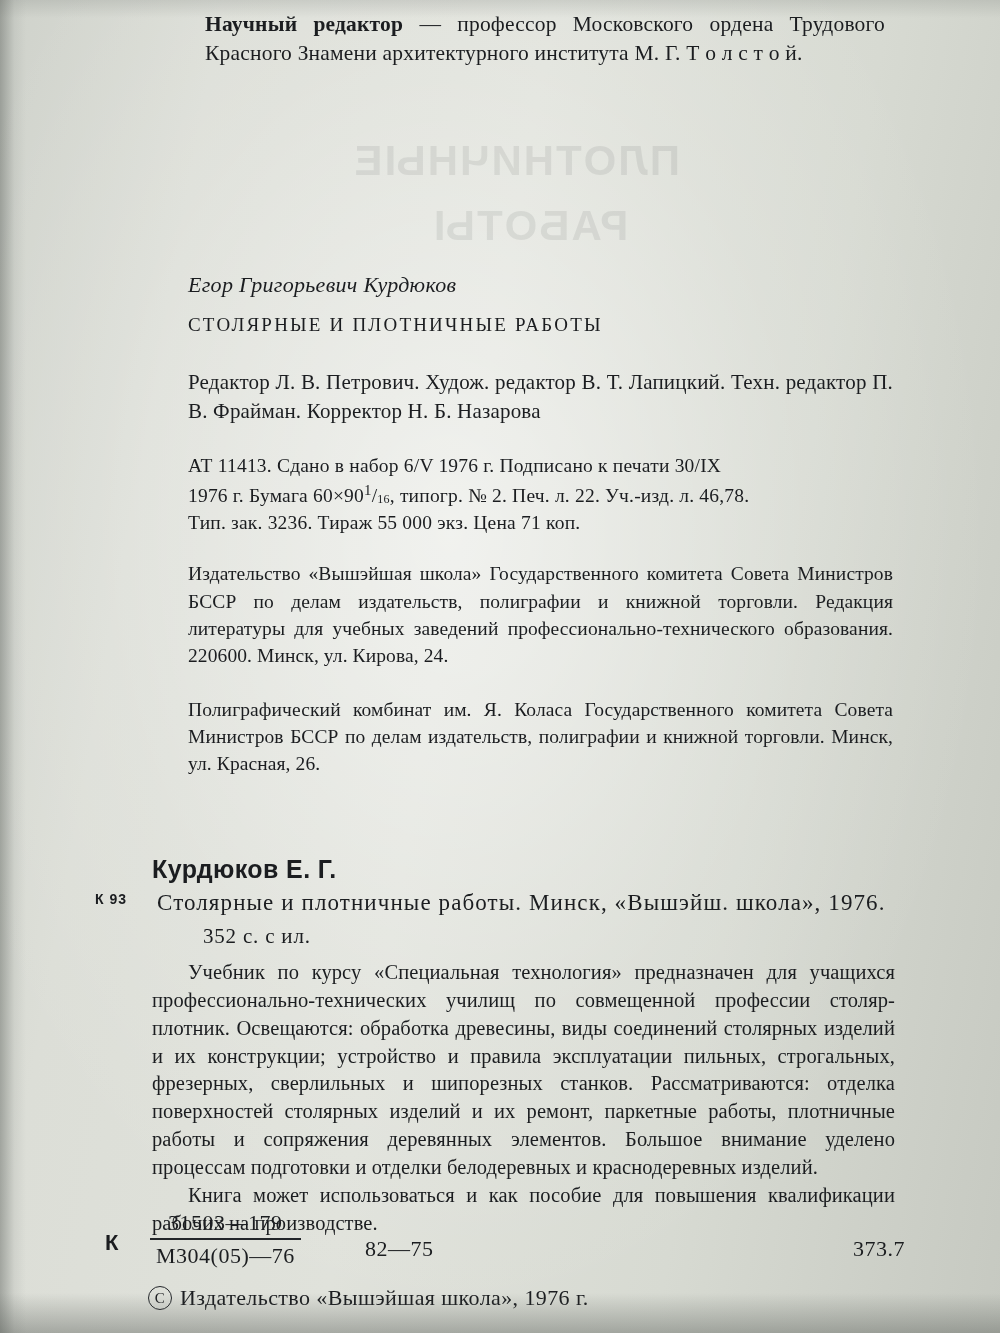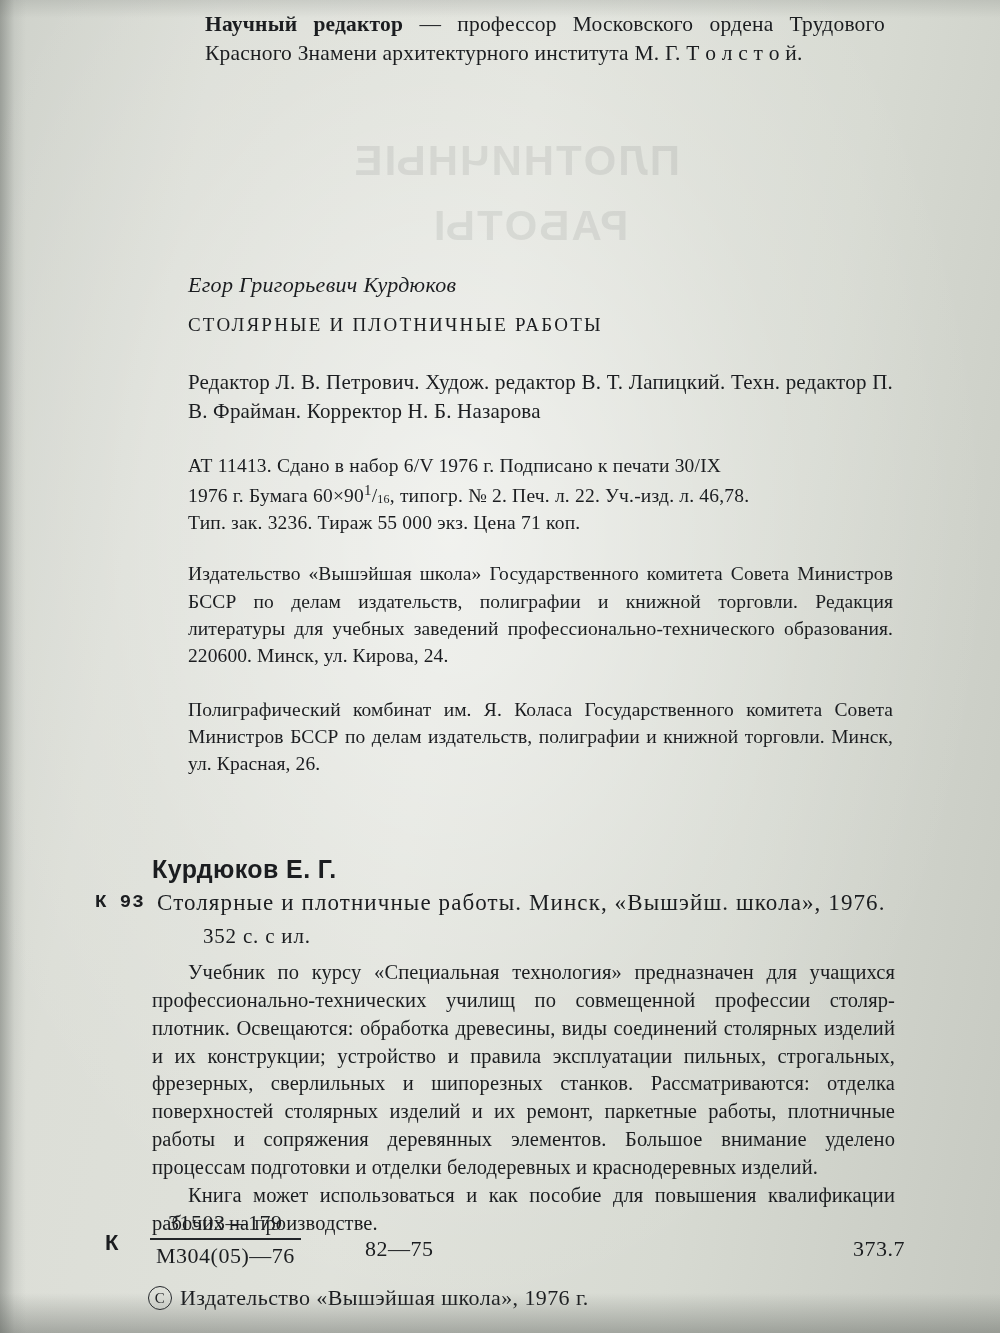--- a/index.html
+++ b/index.html
@@ -141,23 +141,23 @@
     font-weight: bold;
     font-size: 25px;
     letter-spacing: 0.4px;
     margin-left: 57px;
     margin-bottom: 4px;
   }
   .card-index {
     position: absolute;
     left: 0;
     top: 36px;
-    font-family: Liberation Mono, monospace;
+    font-family: Liberation Sans, sans-serif;
     font-weight: bold;
-    font-size: 19px;
+    font-size: 14px;
     letter-spacing: 1px;
   }
   .card-title {
     margin-left: 62px;
     font-size: 23px;
     line-height: 1.30;
     letter-spacing: 1.1px;
   }
   .card-pages {
     margin-left: 108px;

